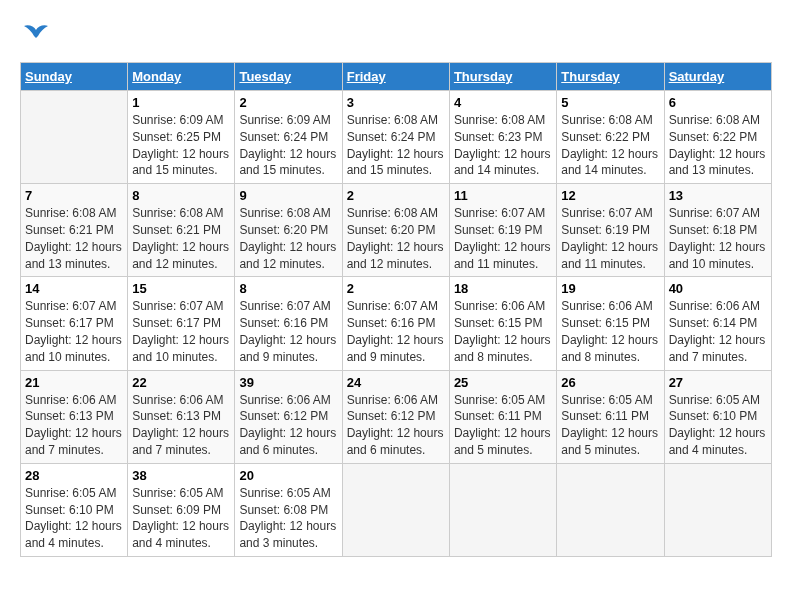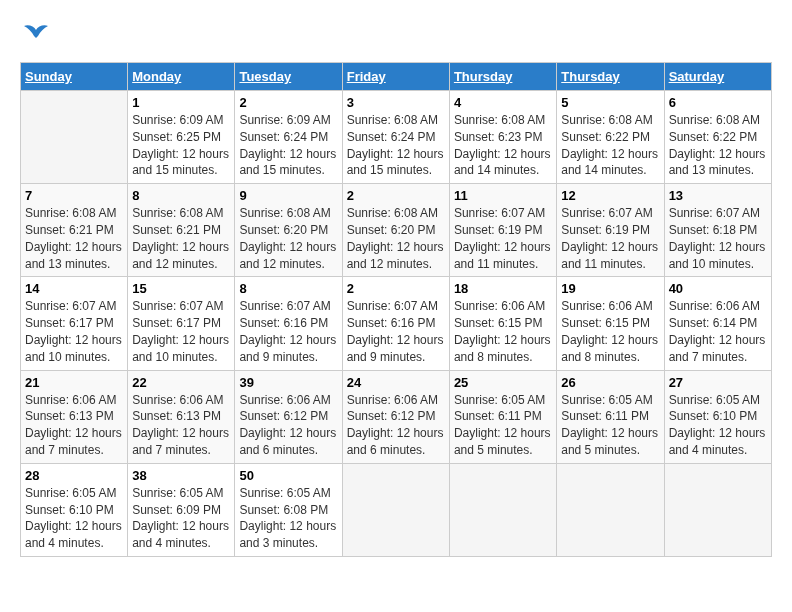--- a/index.html
+++ b/index.html
@@ -322,21 +322,21 @@
 and 4 minutes.</div>
         </td>
         <td>
           <span class="day-num">38</span>
           <div class="day-info" style="white-space: pre-line;">Sunrise: 6:05 AM
 Sunset: 6:09 PM
 Daylight: 12 hours
 and 4 minutes.</div>
         </td>
         <td>
-          <span class="day-num">50</span>
+          <span class="day-num">20</span>
           <div class="day-info" style="white-space: pre-line;">Sunrise: 6:05 AM
 Sunset: 6:08 PM
 Daylight: 12 hours
 and 3 minutes.</div>
         </td>
         <td class="empty"></td>
         <td class="empty"></td>
         <td class="empty"></td>
         <td class="empty"></td>
       </tr>

